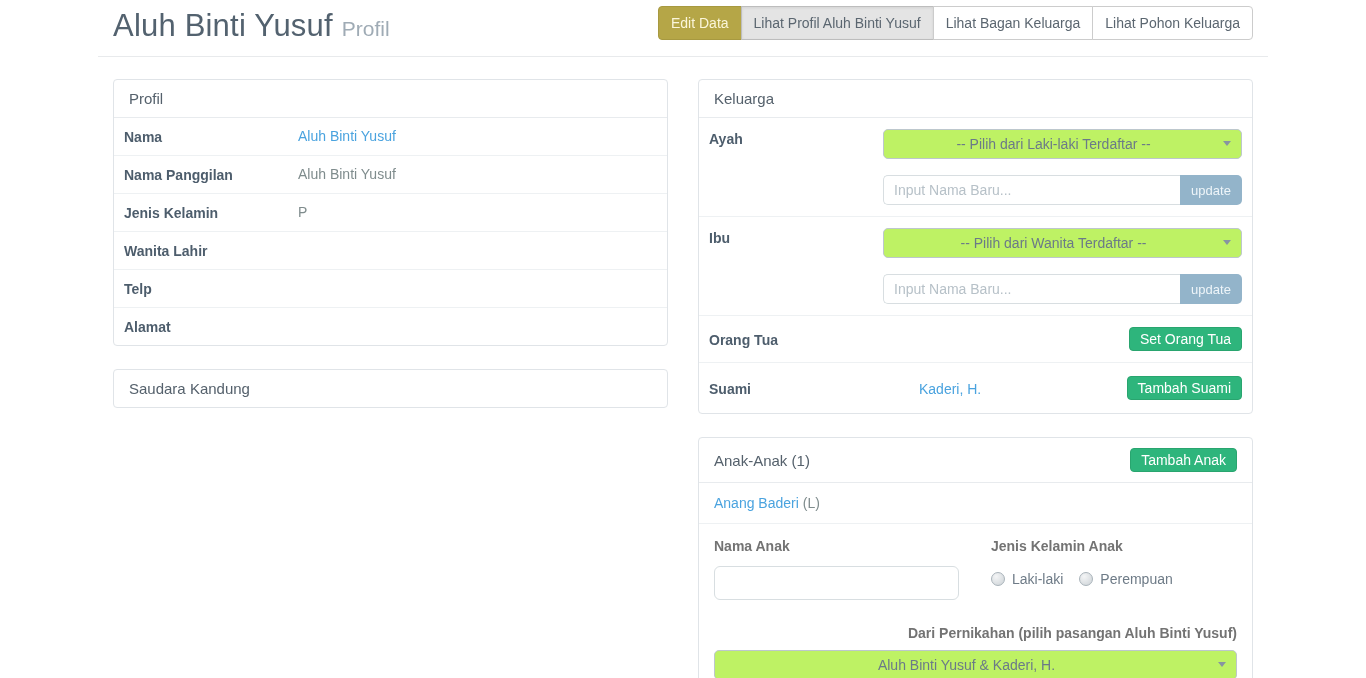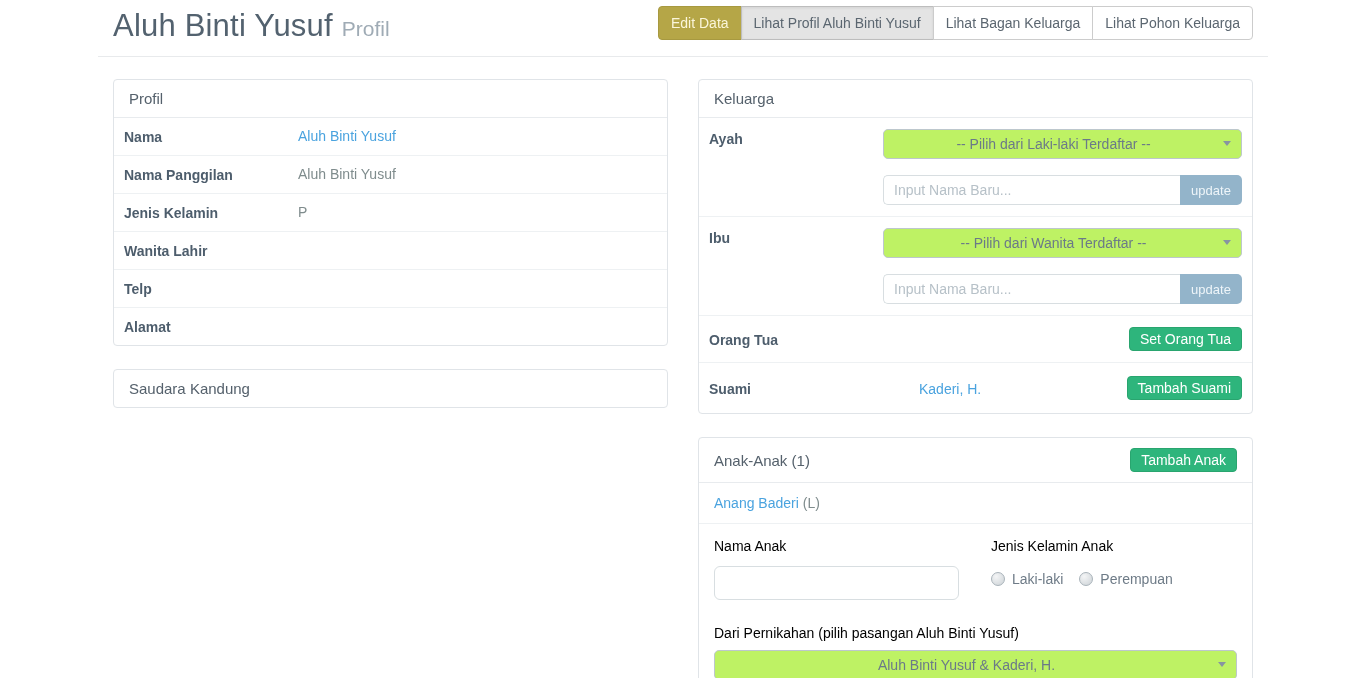--- a/index.html
+++ b/index.html
@@ -93,33 +93,33 @@
     background:#2eb57c; border:1px solid #29a56f; color:#fff; cursor:pointer;
     border-radius:4px; font-family:"Liberation Sans", sans-serif;
   }
   .btn-green.sm { font-size:14px; padding:3px 10px; }
 
   
   .child-row { padding:12px 15px; border-bottom:1px solid #eef1f3; }
   .anak-form { padding:14px 15px 16px 15px; }
   .form-grid { display:flex; }
   .fcol-left { width:277px; flex-shrink:0; }
-  .flabel { display:block; font-weight:normal; color:#000000; margin-bottom:12px; }
+  .flabel { display:block; font-weight:bold; color:#737373; margin-bottom:12px; }
   .nama-input {
     width:245px; height:34px; border:1px solid #d8dee1; border-radius:6px;
     padding:0 10px; font-size:14px; font-family:"Liberation Sans", sans-serif; outline:none;
   }
   .radio-row { display:flex; align-items:center; margin-top:17px; color:#6e7b87; }
   .radio-opt { display:flex; align-items:center; margin-right:16px; cursor:pointer; }
   .radio-dot {
     -webkit-appearance:none; appearance:none; width:14px; height:14px; margin:0 7px 0 0;
     border-radius:50%; border:1px solid #a9b3ba;
     background:radial-gradient(circle at 35% 30%, #f4f5f6, #ccd2d6); cursor:pointer;
   }
-  .pernikahan-label { margin-top:25px; margin-bottom:9px; }
+  .pernikahan-label { margin-top:25px; margin-bottom:9px;text-align:right; }
 </style>
 </head>
 <body>
 
 <div class="container">
 
   <div class="page-header">
     <div class="titles">
       <span class="page-title">Aluh Binti Yusuf</span>
       <span class="page-subtitle">Profil</span>

